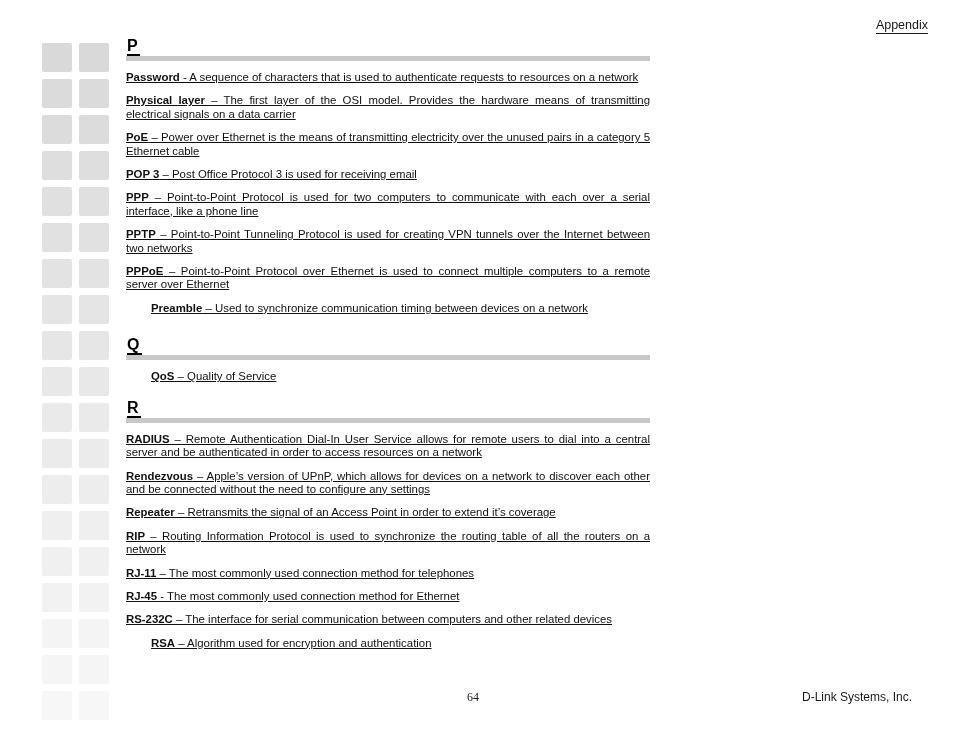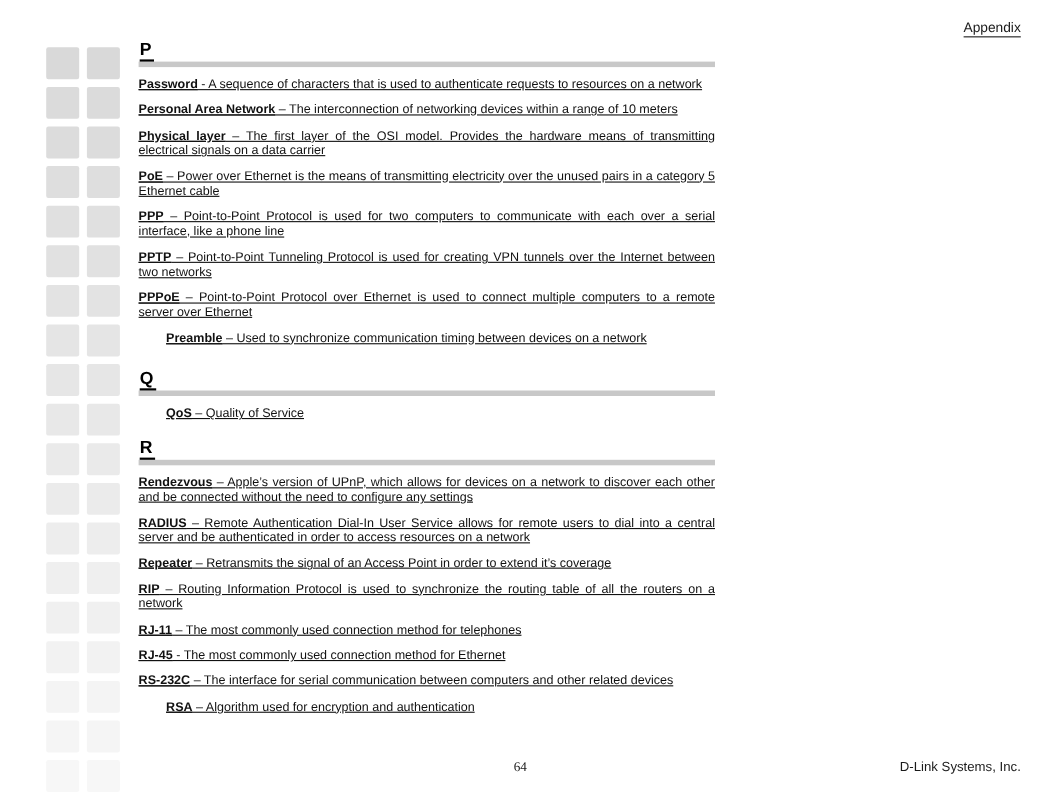--- a/index.html
+++ b/index.html
@@ -120,21 +120,21 @@
     height: 16px;
   }
   #footer-page-number {
     position: absolute;
     left: 341px;
     top: 0;
     font-family: Liberation Serif, serif;
   }
   #footer-company {
     position: absolute;
-    right: 0;
+    right: 16px;
     top: 0;
   }
 </style>
 </head>
 <body>
 
 <div id="thumb-strip">
     <div class="thumb-row">
       <div class="thumb-box" style="background: rgb(217, 217, 217);"></div>
       <div class="thumb-box" style="background: rgb(217, 217, 217);"></div>
@@ -215,40 +215,40 @@
 
 <div id="page-header">
   <span class="hdr-text">Appendix</span>
 </div>
 
 <div id="doc-body">
     <div class="section">
       <div class="section-heading"><span class="heading-letter">P</span></div>
       <div class="heading-rule"></div>
       <p class="entry"><span class="term">Password</span><span> -  A sequence of characters that is used to authenticate requests to resources on a network</span></p>
-      <p class="entry"><span class="term">Personal Area Network</span><span> – The interconnection of networking devices within a range of 10 meters</span></p>
       <p class="entry"><span class="term">Physical layer</span><span> – The first layer of the OSI model.  Provides the hardware means of transmitting electrical signals on a data carrier</span></p>
       <p class="entry"><span class="term">PoE</span><span> – Power over Ethernet is the means of transmitting electricity over the unused pairs in a category 5 Ethernet cable</span></p>
+      <p class="entry"><span class="term">POP 3</span><span> – Post Office Protocol 3 is used for receiving email</span></p>
       <p class="entry"><span class="term">PPP</span><span> – Point-to-Point Protocol is used for two computers to communicate with each over a serial interface, like a phone line</span></p>
       <p class="entry"><span class="term">PPTP</span><span> – Point-to-Point Tunneling Protocol is used for creating VPN tunnels over the Internet between two networks</span></p>
       <p class="entry"><span class="term">PPPoE</span><span> – Point-to-Point Protocol over Ethernet is used to connect multiple computers to a remote server over Ethernet</span></p>
       <p class="entry"><span class="term">Preamble</span><span> – Used to synchronize communication timing between devices on a network</span></p>
     </div>
     <div class="sec-gap-q"></div>
     <div class="section">
       <div class="section-heading"><span class="heading-letter">Q</span></div>
       <div class="heading-rule"></div>
       <p class="entry"><span class="term">QoS</span><span> – Quality of Service</span></p>
     </div>
     <div class="sec-gap-r"></div>
     <div class="section">
       <div class="section-heading"><span class="heading-letter">R</span></div>
       <div class="heading-rule"></div>
+      <p class="entry"><span class="term">RADIUS</span><span> – Remote Authentication Dial-In User Service allows for remote users to dial into a central server and be authenticated in order to access resources on a network</span></p>
       <p class="entry"><span class="term">Rendezvous</span><span> – Apple’s version of UPnP, which allows for devices on a network to discover each other and be connected without the need to configure any settings</span></p>
-      <p class="entry"><span class="term">RADIUS</span><span> – Remote Authentication Dial-In User Service allows for remote users to dial into a central server and be authenticated in order to access resources on a network</span></p>
       <p class="entry"><span class="term">Repeater</span><span> – Retransmits the signal of an Access Point in order to extend it’s coverage</span></p>
       <p class="entry"><span class="term">RIP</span><span> – Routing Information Protocol is used to synchronize the routing table of all the routers on a network</span></p>
       <p class="entry"><span class="term">RJ-11</span><span> – The most commonly used connection method for telephones</span></p>
       <p class="entry"><span class="term">RJ-45</span><span> - The most commonly used connection method for Ethernet</span></p>
       <p class="entry"><span class="term">RS-232C</span><span> – The interface for serial communication between computers and other related devices</span></p>
       <p class="entry"><span class="term">RSA</span><span> – Algorithm used for encryption and authentication</span></p>
     </div>
   </div>
 
 <div id="page-footer">

